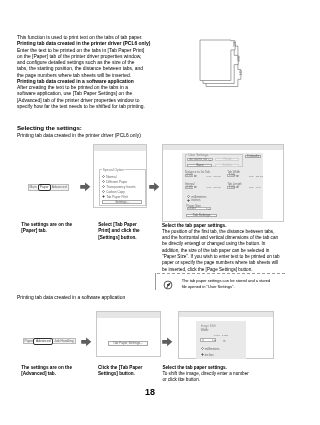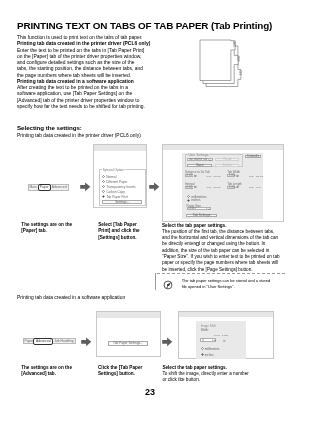--- a/index.html
+++ b/index.html
@@ -51,21 +51,20 @@
   .note-dash{position:absolute;left:1.8px;top:0;right:0;height:0;border-top:0.5px dashed #9b9b9b;}
   .note-bar{position:absolute;left:0;top:0;width:0;height:100%;border-left:0.5px solid #9b9b9b;}
   .note-icon{position:absolute;}
   .note-text{position:absolute;font-size:4.0px;line-height:5.9px;white-space:nowrap;}
   .pageno{position:absolute;left:0;right:0;top:387px;text-align:center;font-size:9px;font-weight:bold;}
 </style>
 </head>
 <body>
 
 <div class="page">
-  <div class="title">PRINTING TEXT ON TABS OF TAB PAPER (Tab Printing)</div>
   <div class="intro">
     <div>This function is used to print text on the tabs of tab paper.</div>
     <div class="b">Printing tab data created in the printer driver (PCL6 only)</div>
     <div>Enter the text to be printed on the tabs in [Tab Paper Print]</div>
     <div>on the [Paper] tab of the printer driver properties window,</div>
     <div>and configure detailed settings such as the size of the</div>
     <div>tabs, the starting position, the distance between tabs, and</div>
     <div>the page numbers where tab sheets will be inserted.</div>
     <div class="b">Printing tab data created in a software application</div>
     <div>After creating the text to be printed on the tabs in a</div>
@@ -275,21 +274,21 @@
   <div class="cap bold" style="left:98px;top:364.5px;">
     <div>Click the [Tab Paper</div>
     <div>Settings] button.</div>
   </div>
   <div class="cap" style="left:162.4px;top:364.5px;">
     <div class="bold">Select the tab paper settings.</div>
     <div>To shift the image, directly enter a number</div>
     <div class="rel"><span>or click the      button.</span><span class="inline-icon" style="left:17.4px;"></span></div>
   </div>
 
-  <div class="pageno">23</div>
+  <div class="pageno">18</div>
 
   <svg class="tabfig" viewBox="0 0 46 55" width="46" height="55" style="position:absolute;left:196px;top:37px;">
     <g fill="#ffffff" stroke="#6e6e6e" stroke-width="0.62" stroke-linejoin="miter">
 
       <path d="M10 9 H41.9 V32.5 H44.9 V42.3 H41.9 V49.5 H10 Z"></path>
 
       <path d="M7 6 H38.2 V18.4 H42.2 V27.6 H38.2 V46.5 H7 Z"></path>
 
       <path d="M4 3 H34.9 V3.7 H39.1 V12.9 H34.9 V43.5 H4 Z"></path>
     </g>

